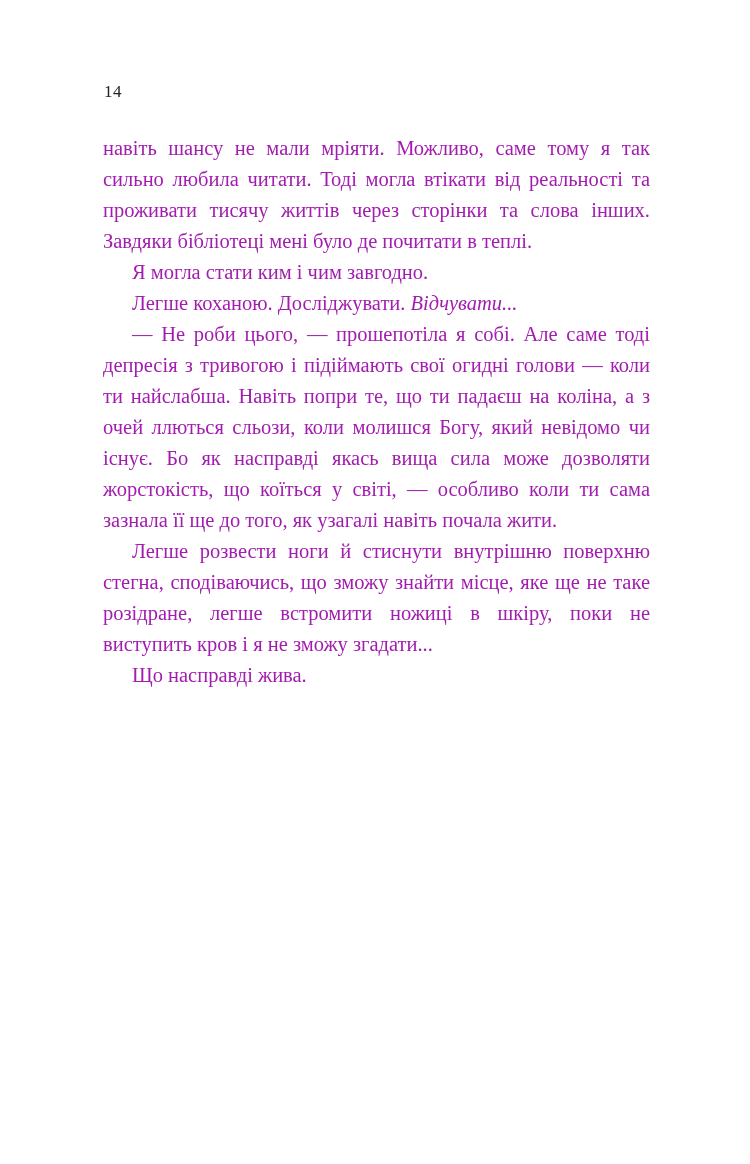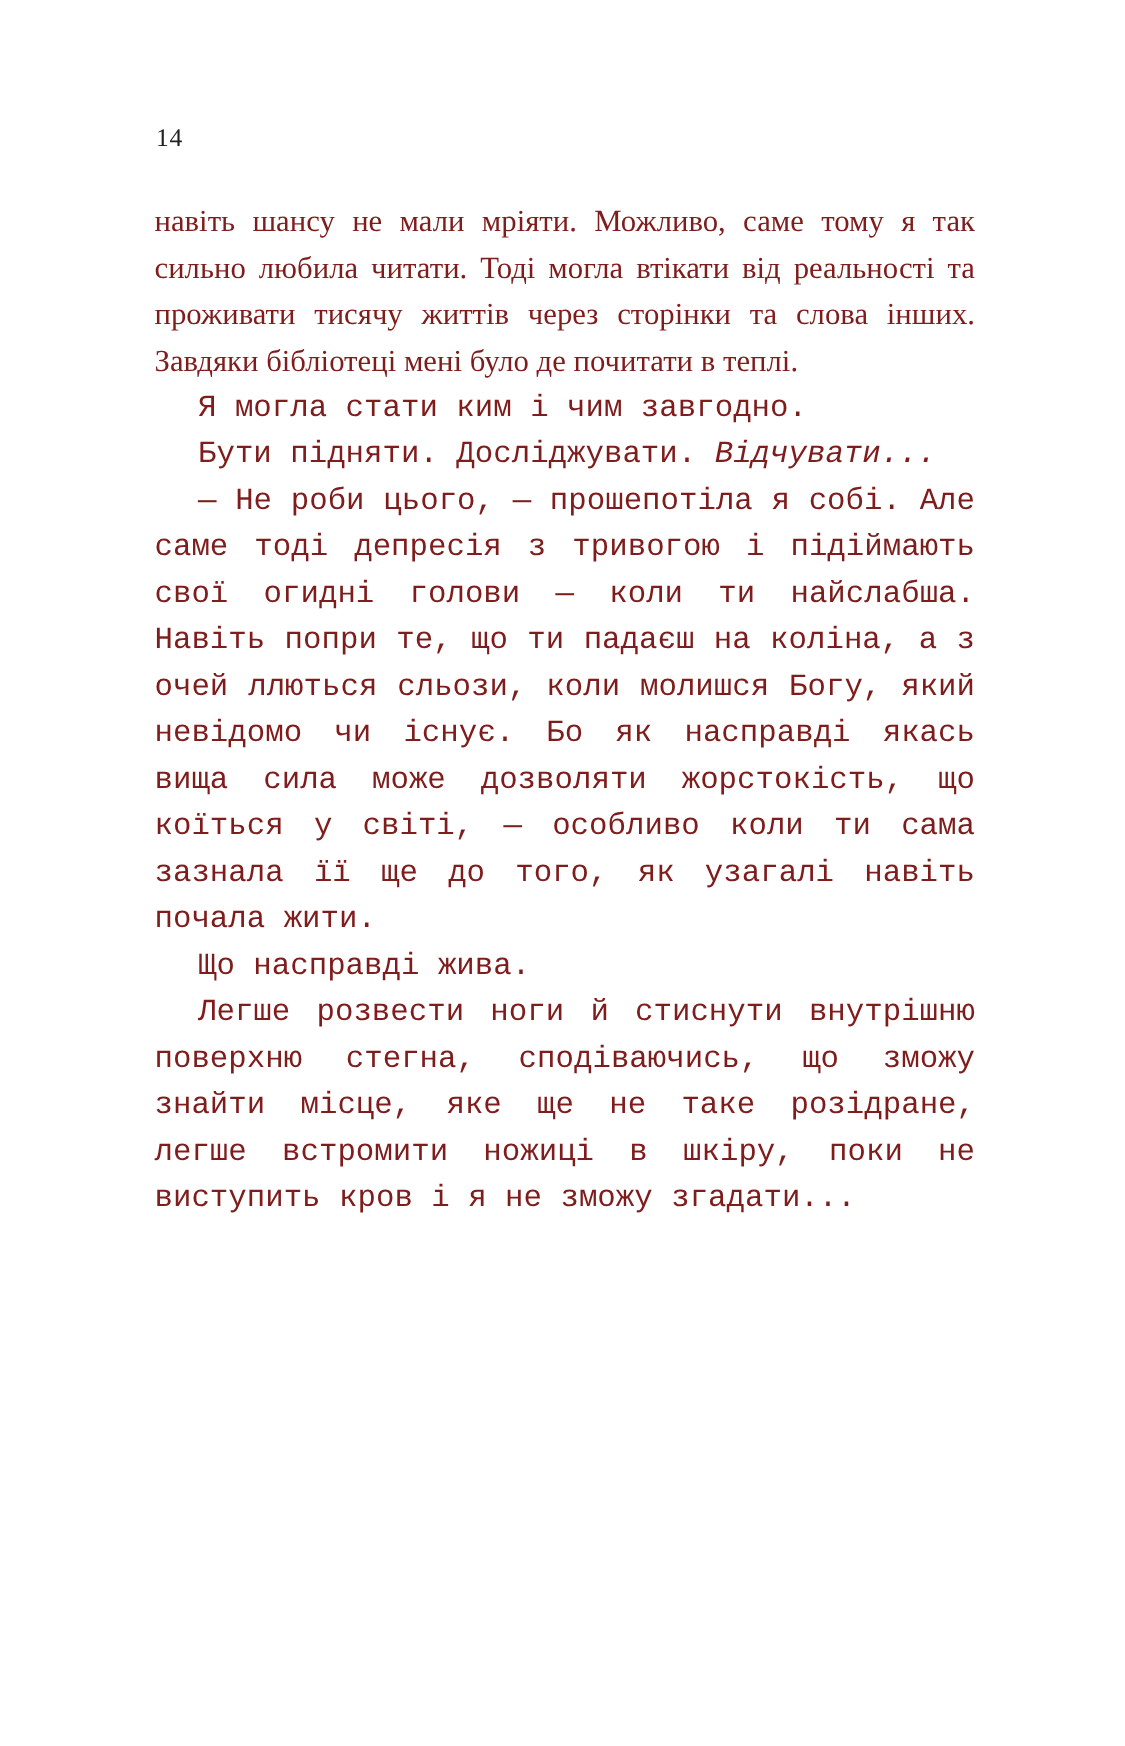--- a/index.html
+++ b/index.html
@@ -31,40 +31,39 @@
     color: #222222;
   }
   .text-block {
     position: absolute;
     top: 133px;
     left: 103px;
     width: 547px;
     font-size: 20.5px;
     line-height: 31px;
     text-align: justify;
-    color: #7f1d1d;
+    color: #a21caf;
   }
   .text-block p {
     margin: 0;
     padding: 0;
   }
   .text-block p.indent {
     text-indent: 29px;
-    font-family: Liberation Mono, monospace;
   }
   .italic {
     font-style: italic;
   }
 </style>
 </head>
 <body>
 
 <div class="page">
   <div class="page-number">14</div>
   <div class="text-block">
       <p class=""><span>навіть шансу не мали мріяти. Можливо, саме тому я так сильно любила читати. Тоді могла втікати від реальності та проживати тисячу життів через сторінки та слова інших. Завдяки бібліотеці мені було де почитати в теплі.</span></p>
       <p class="indent"><span>Я могла стати ким і чим завгодно.</span></p>
-      <p class="indent"><span>Бути підняти. Досліджувати. </span><span class="italic">Відчувати...</span></p>
+      <p class="indent"><span>Легше коханою. Досліджувати. </span><span class="italic">Відчувати...</span></p>
       <p class="indent"><span>— Не роби цього, — прошепотіла я собі. Але саме тоді депресія з тривогою і підіймають свої огидні голови — коли ти найслабша. Навіть попри те, що ти падаєш на коліна, а з очей ллються сльози, коли молишся Богу, який невідомо чи існує. Бо як насправді якась вища сила може дозволяти жорстокість, що коїться у світі, — особливо коли ти сама зазнала її ще до того, як узагалі навіть почала жити.</span></p>
+      <p class="indent"><span>Легше розвести ноги й стиснути внутрішню поверхню стегна, сподіваючись, що зможу знайти місце, яке ще не таке розідране, легше встромити ножиці в шкіру, поки не виступить кров і я не зможу згадати...</span></p>
       <p class="indent"><span>Що насправді жива.</span></p>
-      <p class="indent"><span>Легше розвести ноги й стиснути внутрішню поверхню стегна, сподіваючись, що зможу знайти місце, яке ще не таке розідране, легше встромити ножиці в шкіру, поки не виступить кров і я не зможу згадати...</span></p>
     </div>
 </div>
 
 </body></html>

